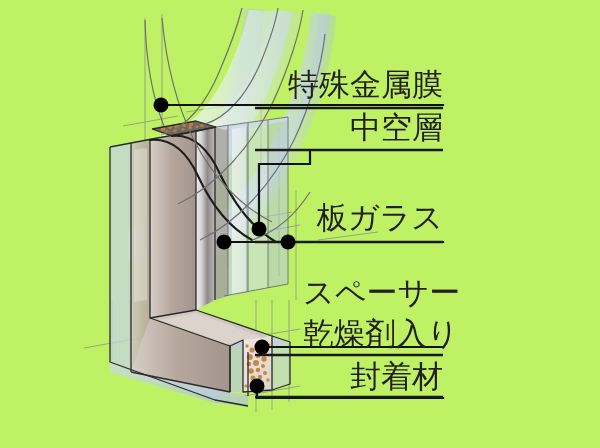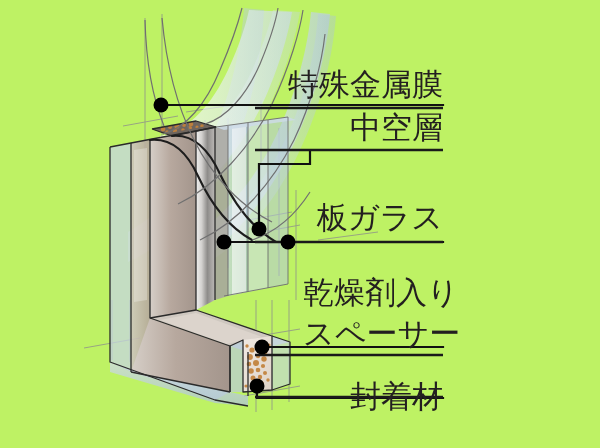--- a/index.html
+++ b/index.html
@@ -296,19 +296,19 @@
     </g>
   </svg>
 
   <div class="label right" style="right:157px; top:66px;">特殊金属膜</div>
 
   <div class="label right" style="right:157px; top:199px;">板ガラス</div>
 
   <div class="label right" style="right:157px; top:109px;">中空層</div>
 
   <div class="label left label-2line" style="left:303px; top:272px;">
+    <div>スペーサー</div>
     <div>乾燥剤入り</div>
-    <div>スペーサー</div>
   </div>
 
-  <div class="label right" style="right:157px; top:358px;margin-top:20px;">封着材</div>
+  <div class="label right" style="right:157px; top:358px;">封着材</div>
 
 </div>
 
 </body></html>

